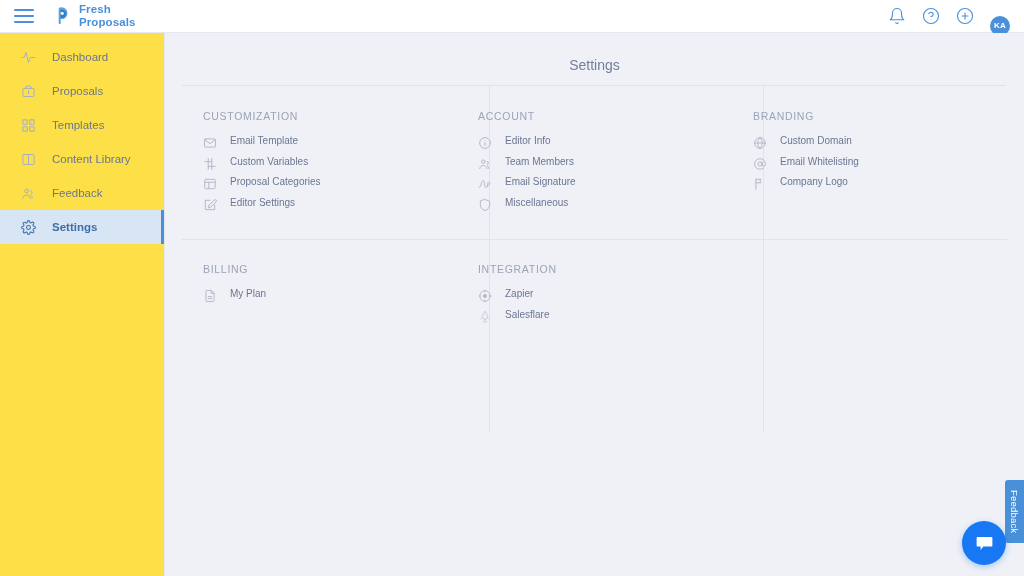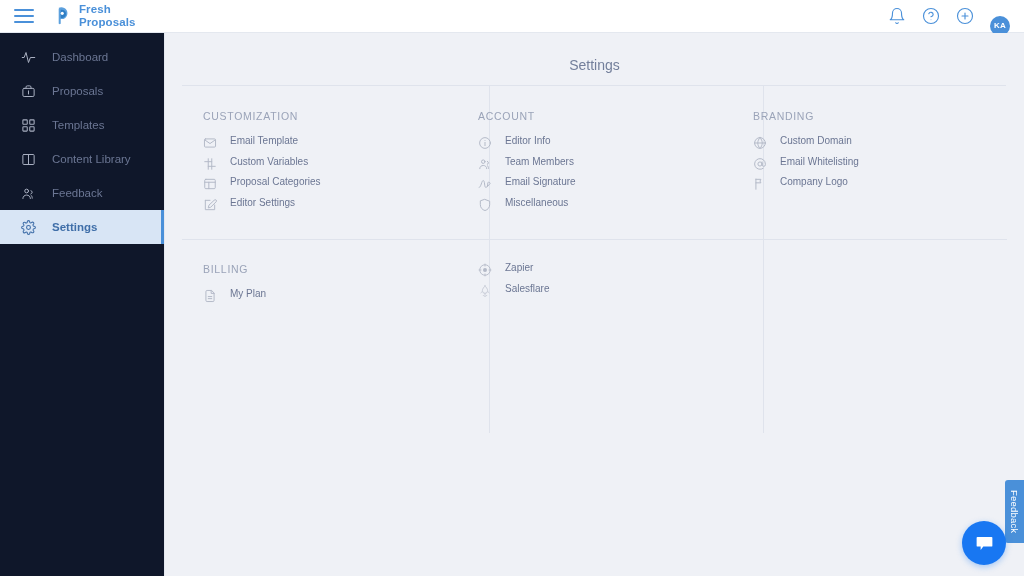--- a/index.html
+++ b/index.html
@@ -46,21 +46,21 @@
     width: 20px; height: 20px; border-radius: 50%;
     background: #4a90d9; color: #fff;
     font-size: 8px; font-weight: 700;
     display: flex; align-items: center; justify-content: center;
     cursor: pointer; letter-spacing: .2px; margin-top: 19px;
   }
 
   
   .sidebar {
     position: absolute; top: 33px; left: 0; width: 165px; height: 543px;
-    background: #0f172a; border-right: 1px solid #e4e8ef;
+    background: #fde047; border-right: 1px solid #e4e8ef;
     padding-top: 7px;
   }
   .nav-item {
     display: flex; align-items: center; height: 34px;
     padding-left: 21px; cursor: pointer;
     color: #6b7693; font-size: 11.5px;
     position: relative;
   }
   .nav-item .ni-icon {
     width: 15px; height: 15px; flex: 0 0 15px;
@@ -396,20 +396,21 @@
             <svg viewBox="0 0 24 24" width="14" height="14" fill="none" stroke="#b3b9c7" stroke-width="1.7" stroke-linecap="round" stroke-linejoin="round">
               <path d="M14 2.5H7a2 2 0 0 0-2 2v15a2 2 0 0 0 2 2h10a2 2 0 0 0 2-2V7.5z"></path>
               <path d="M14 2.5v5h5M9 13h6M9 16.5h6"></path>
             </svg>
           </span>
           <span class="it-label">My Plan</span>
         </div>
       </div>
 
       <div class="cell row2">
+        <div class="sec-title">INTEGRATION</div>
 
         <div class="item">
           <span class="it-icon">
             <svg viewBox="0 0 24 24" width="14" height="14" fill="none" stroke="#b3b9c7" stroke-width="1.5">
               <circle cx="12" cy="12" r="9"></circle>
               <circle cx="12" cy="12" r="3.4" fill="#b3b9c7" stroke="none"></circle>
               <path d="M12 1.8v3.4M12 18.8v3.4M1.8 12h3.4M18.8 12h3.4" stroke-linecap="round"></path>
             </svg>
           </span>
           <span class="it-label">Zapier</span>

